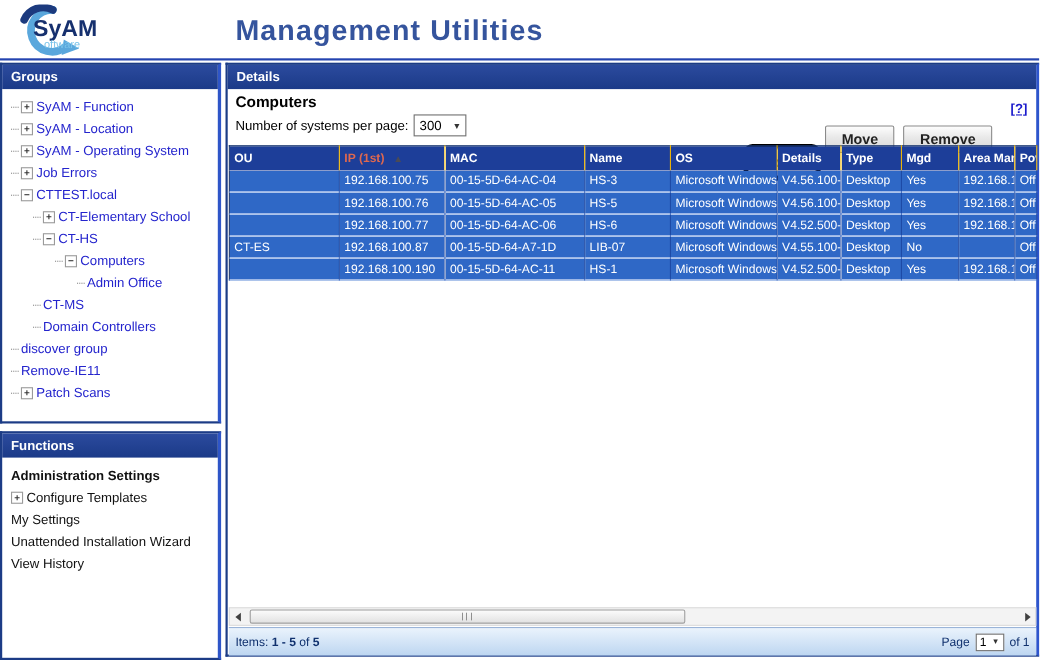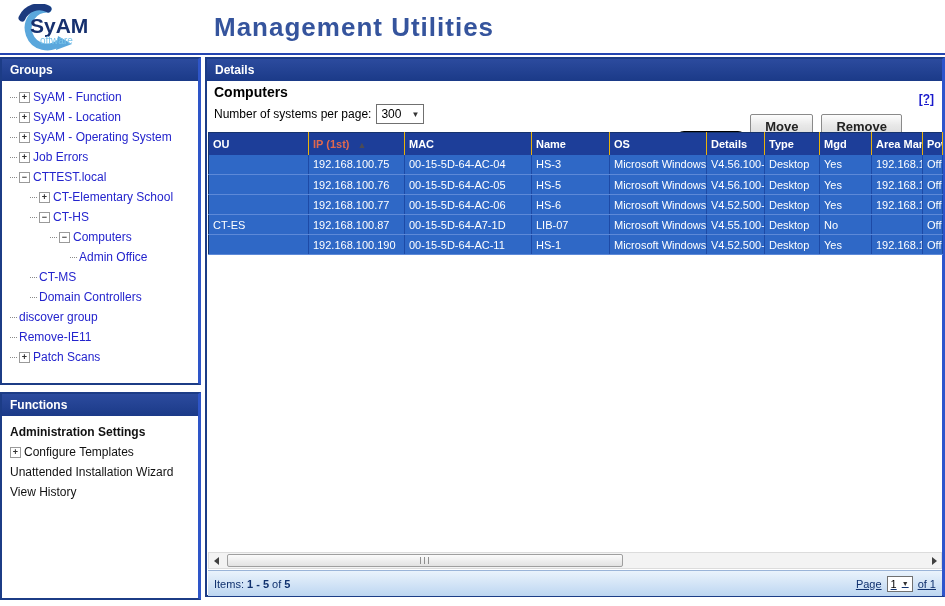--- a/index.html
+++ b/index.html
@@ -77,21 +77,21 @@
               display:flex; align-items:center; justify-content:center; cursor:grab; }
   .sb-grip { width:11px; height:7px;
              background:repeating-linear-gradient(90deg,#8f8f8f 0 1px,transparent 1px 4px); }
 
   
   .statusbar { position:absolute; left:1px; top:511px; width:734px; height:26px;
                background:linear-gradient(#eaf3fc,#bdd6f1); border-top:1px solid #9ab4d8;
                display:flex; align-items:center; justify-content:space-between; padding:0 6px;
                font-size:11px; color:#10316e; }
   .statusbar .b { font-weight:bold; }
-  .page-ctrl { display:flex; align-items:center;text-decoration:underline; }
+  .page-ctrl { display:flex; align-items:center; }
   .page-select { display:inline-flex; align-items:center; border:1px solid #707070; background:#ffffff;
                  height:16px; margin:0 5px; padding:0 3px; font-size:11px; color:#000; }
   .page-select .sel-arrow { margin-left:5px; font-size:7px; color:#333; }
 </style>
 </head>
 <body>
 
 <div class="page">
 
   <div class="topbar">
@@ -180,20 +180,23 @@
 
   <section class="panel functions-panel">
     <div class="panel-header">Functions</div>
     <div class="func-list" id="functions-list">
         <div class="func-row">
           <span class="func-label bold">Administration Settings</span>
         </div>
         <div class="func-row">
           <span class="toggle-box">+</span>
           <span class="func-label">Configure Templates</span>
+        </div>
+        <div class="func-row">
+          <span class="func-label">My Settings</span>
         </div>
         <div class="func-row">
           <span class="func-label">Unattended Installation Wizard</span>
         </div>
         <div class="func-row">
           <span class="func-label">View History</span>
         </div>
       </div>
   </section>
 

